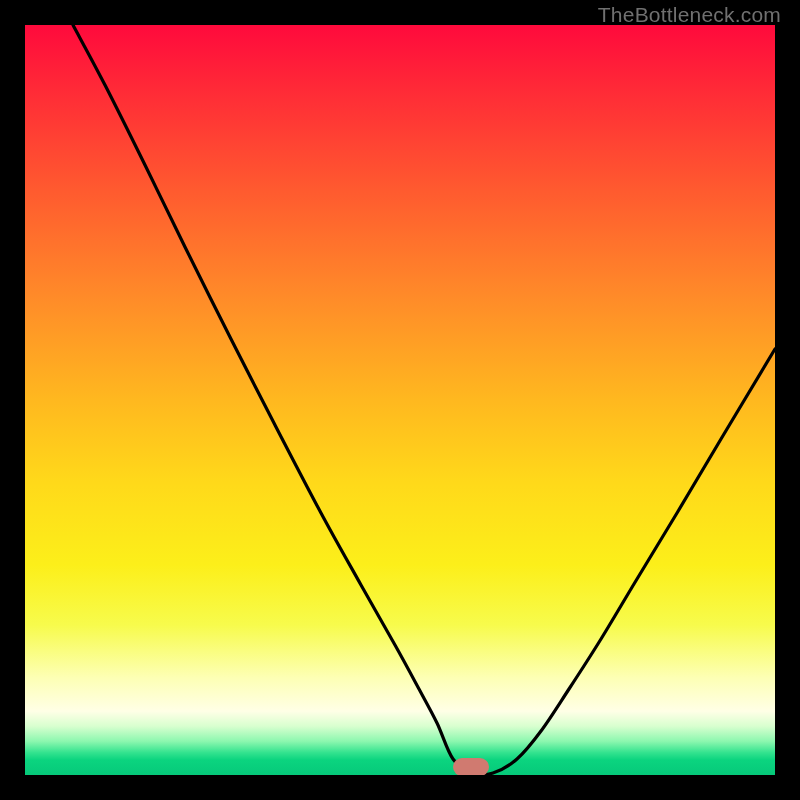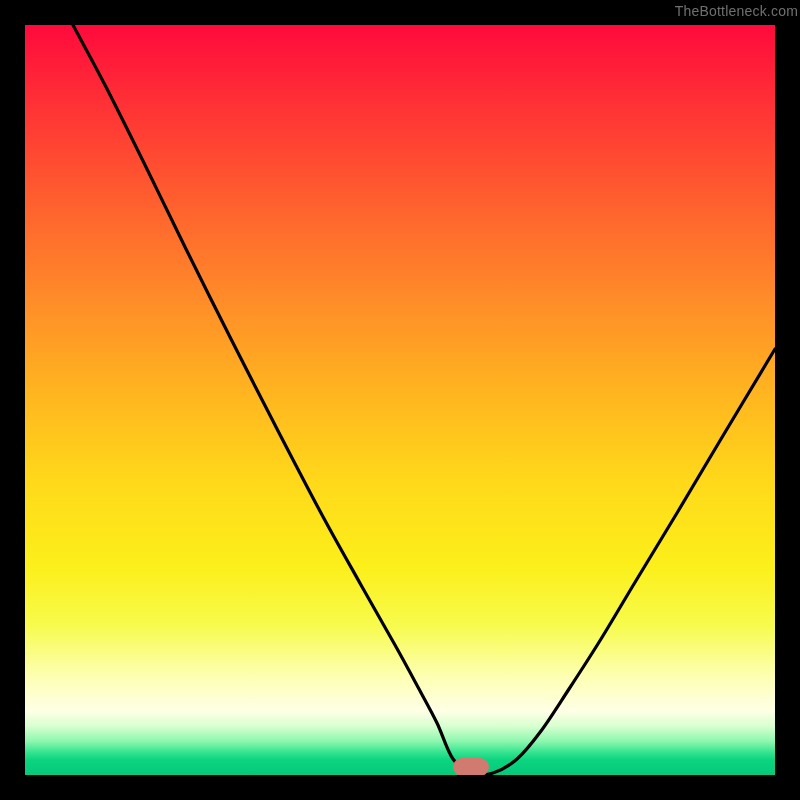--- a/index.html
+++ b/index.html
@@ -54,23 +54,23 @@
   .marker {
     position: absolute;
     width: 36px;
     height: 18px;
     border-radius: 9px;
     background: #d07a70;
   }
   .watermark {
     position: absolute;
     top: 3px;
-    right: 2px;
+    right: 19px;
     color: #707070;
-    font-size: 14px;
+    font-size: 21px;
     font-weight: 500;
     letter-spacing: 0.2px;
   }
   svg.curve {
     position: absolute;
     top: 0;
     left: 0;
     width: 100%;
     height: 100%;
   }

